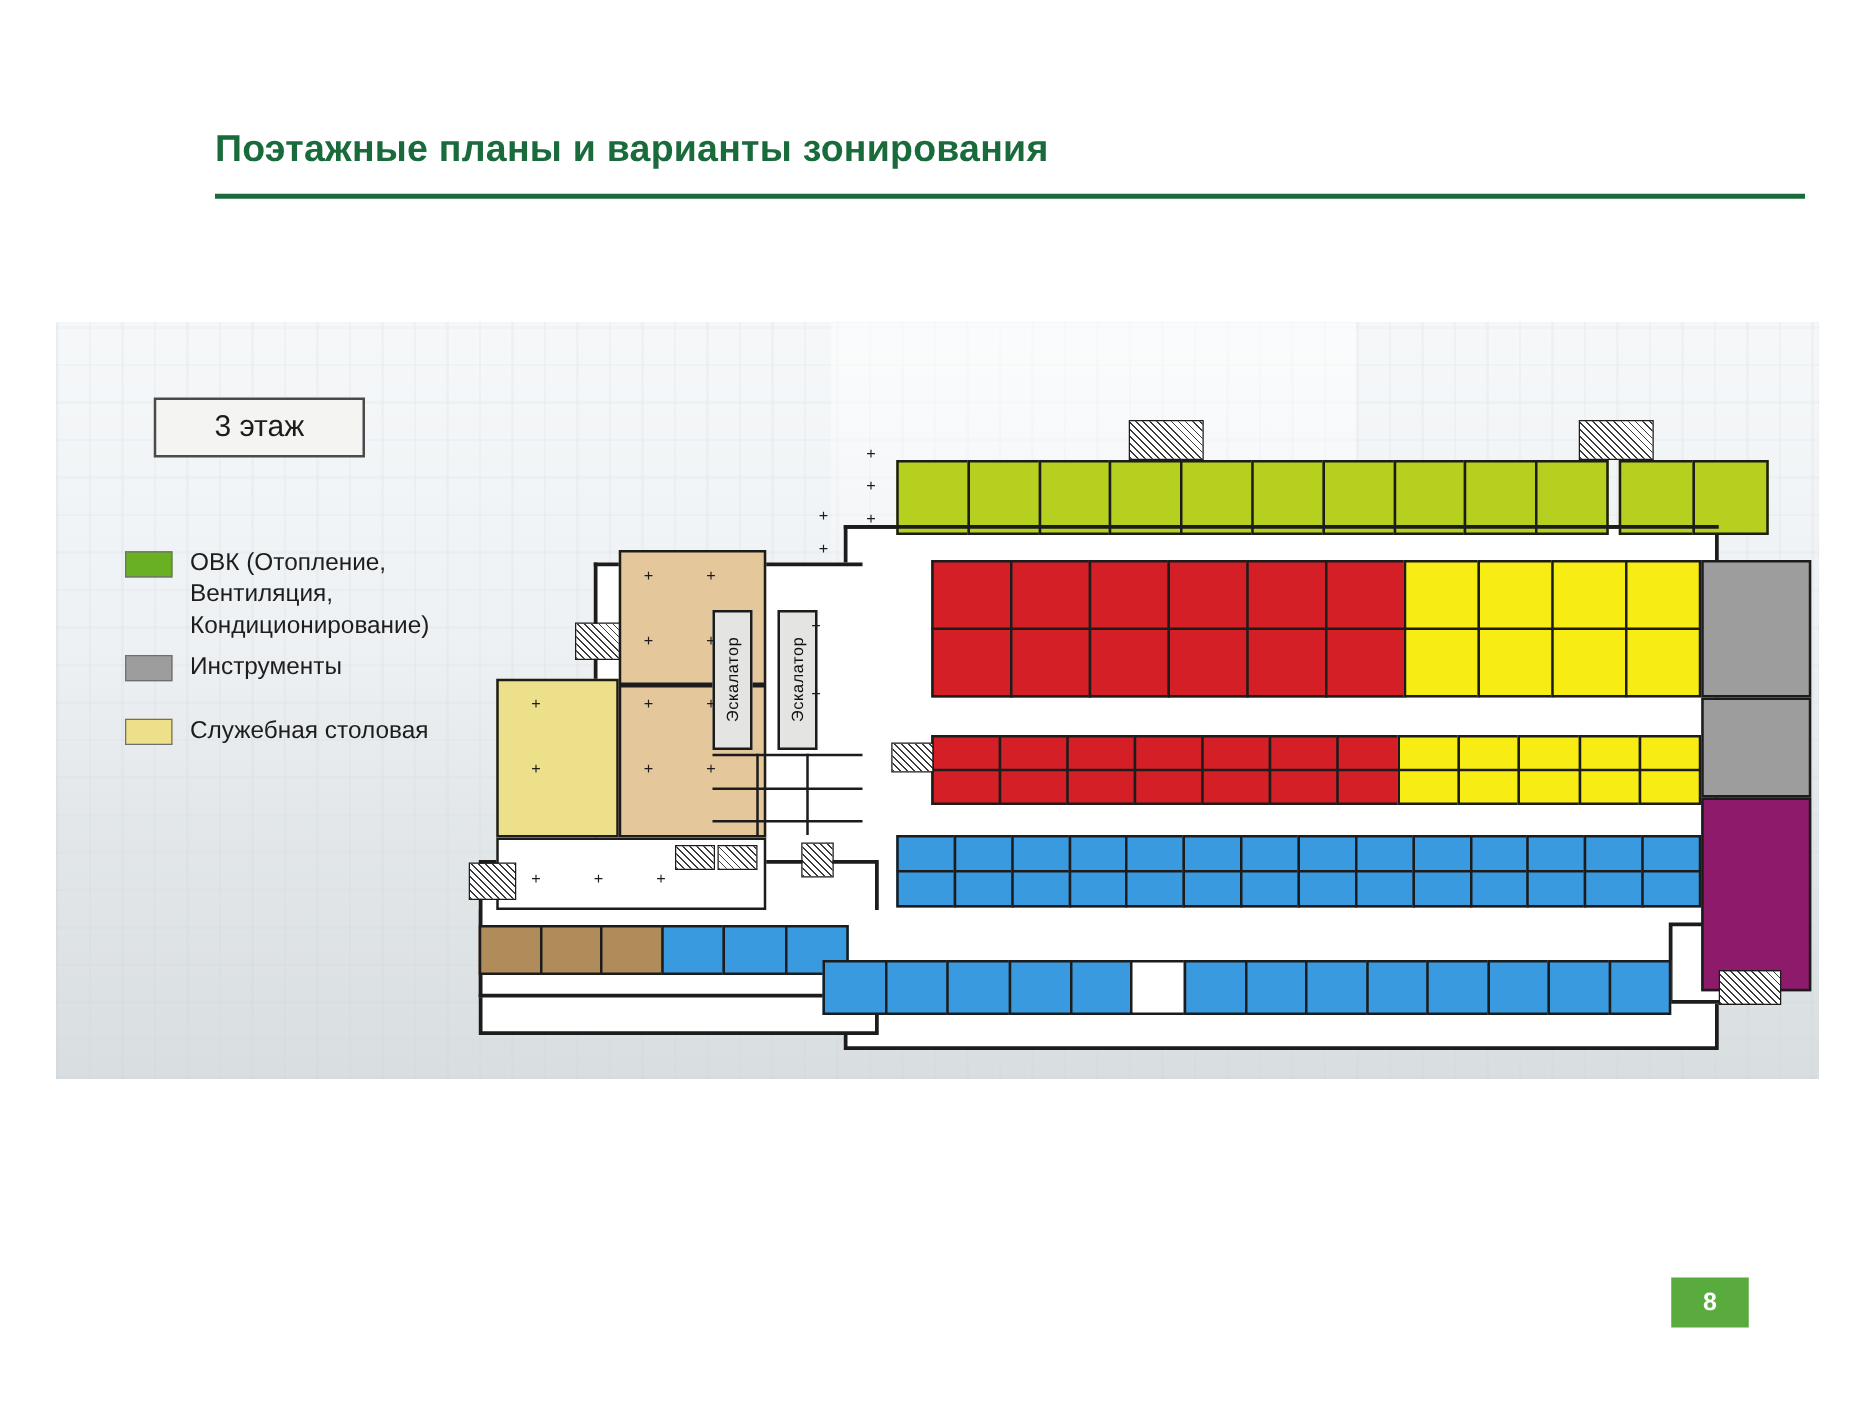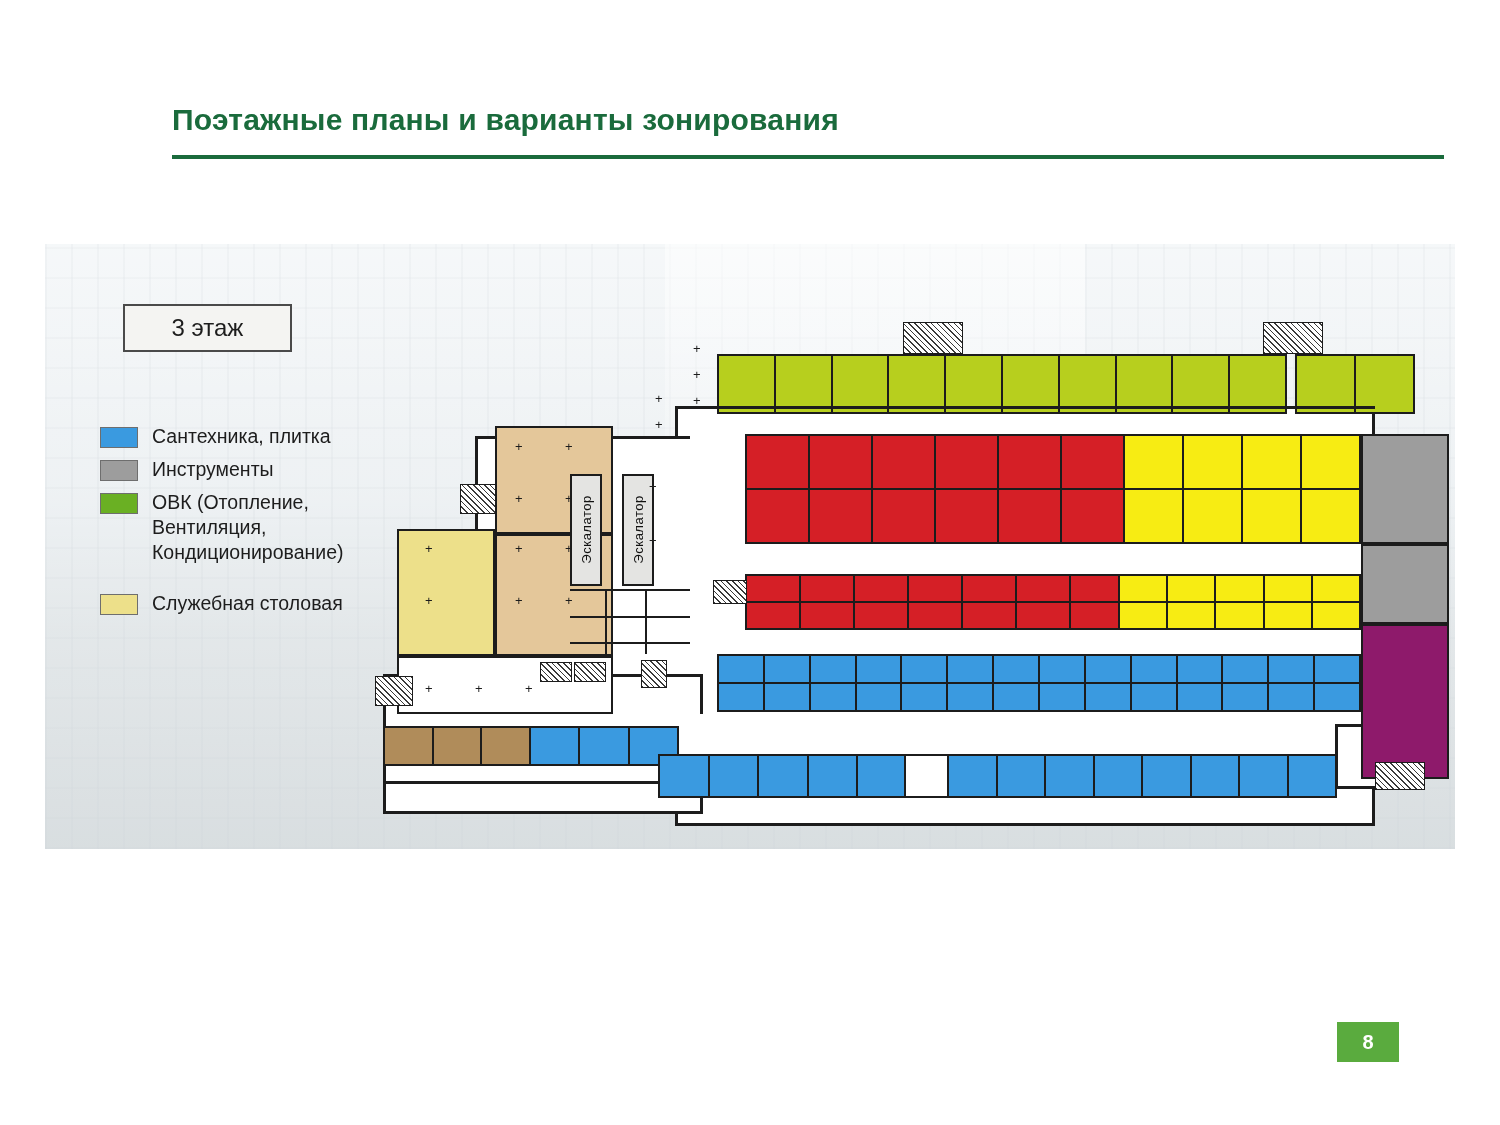--- a/index.html
+++ b/index.html
@@ -49,21 +49,21 @@
     font-weight: bold;
     display: flex;
     align-items: center;
     justify-content: center;
   }
 
   
   #plan-figure {
     position: absolute;
     left: 45px;
-    top: 244px;
+    top: 258px;
     width: 1410px;
     height: 605px;
     overflow: hidden;
     background: #e9eef1;
   }
   
   #plan-backdrop {
     position: absolute;
     inset: 0;
     background:
@@ -216,30 +216,26 @@
   <div id="plan-backdrop"></div>
 
   <div class="plan-canvas">
 
     <div id="floor-label-box">
       <span>3 этаж</span>
     </div>
 
     <div id="legend">
       <div class="legend-row">
-        <span class="legend-swatch" style="background:#3a9ae0"></span>
-        <span class="legend-text">Сантехника, плитка</span>
+        <span class="legend-swatch" style="background:#6ab023"></span>
+        <span class="legend-text">ОВК (Отопление, Вентиляция, Кондиционирование)</span>
       </div>
       <div class="legend-row">
         <span class="legend-swatch" style="background:#9d9d9d"></span>
         <span class="legend-text">Инструменты</span>
-      </div>
-      <div class="legend-row">
-        <span class="legend-swatch" style="background:#6ab023"></span>
-        <span class="legend-text">ОВК (Отопление, Вентиляция, Кондиционирование)</span>
       </div>
       <div class="legend-gap"></div>
       <div class="legend-row">
         <span class="legend-swatch" style="background:#ede08a"></span>
         <span class="legend-text">Служебная столовая</span>
       </div>
     </div>
 
     <div class="shell" style="left:630px; top:162px; width:700px; height:420px;"></div>
     <div class="shell" style="left:430px; top:192px; width:215px; height:290px; border-right:none;"></div>

